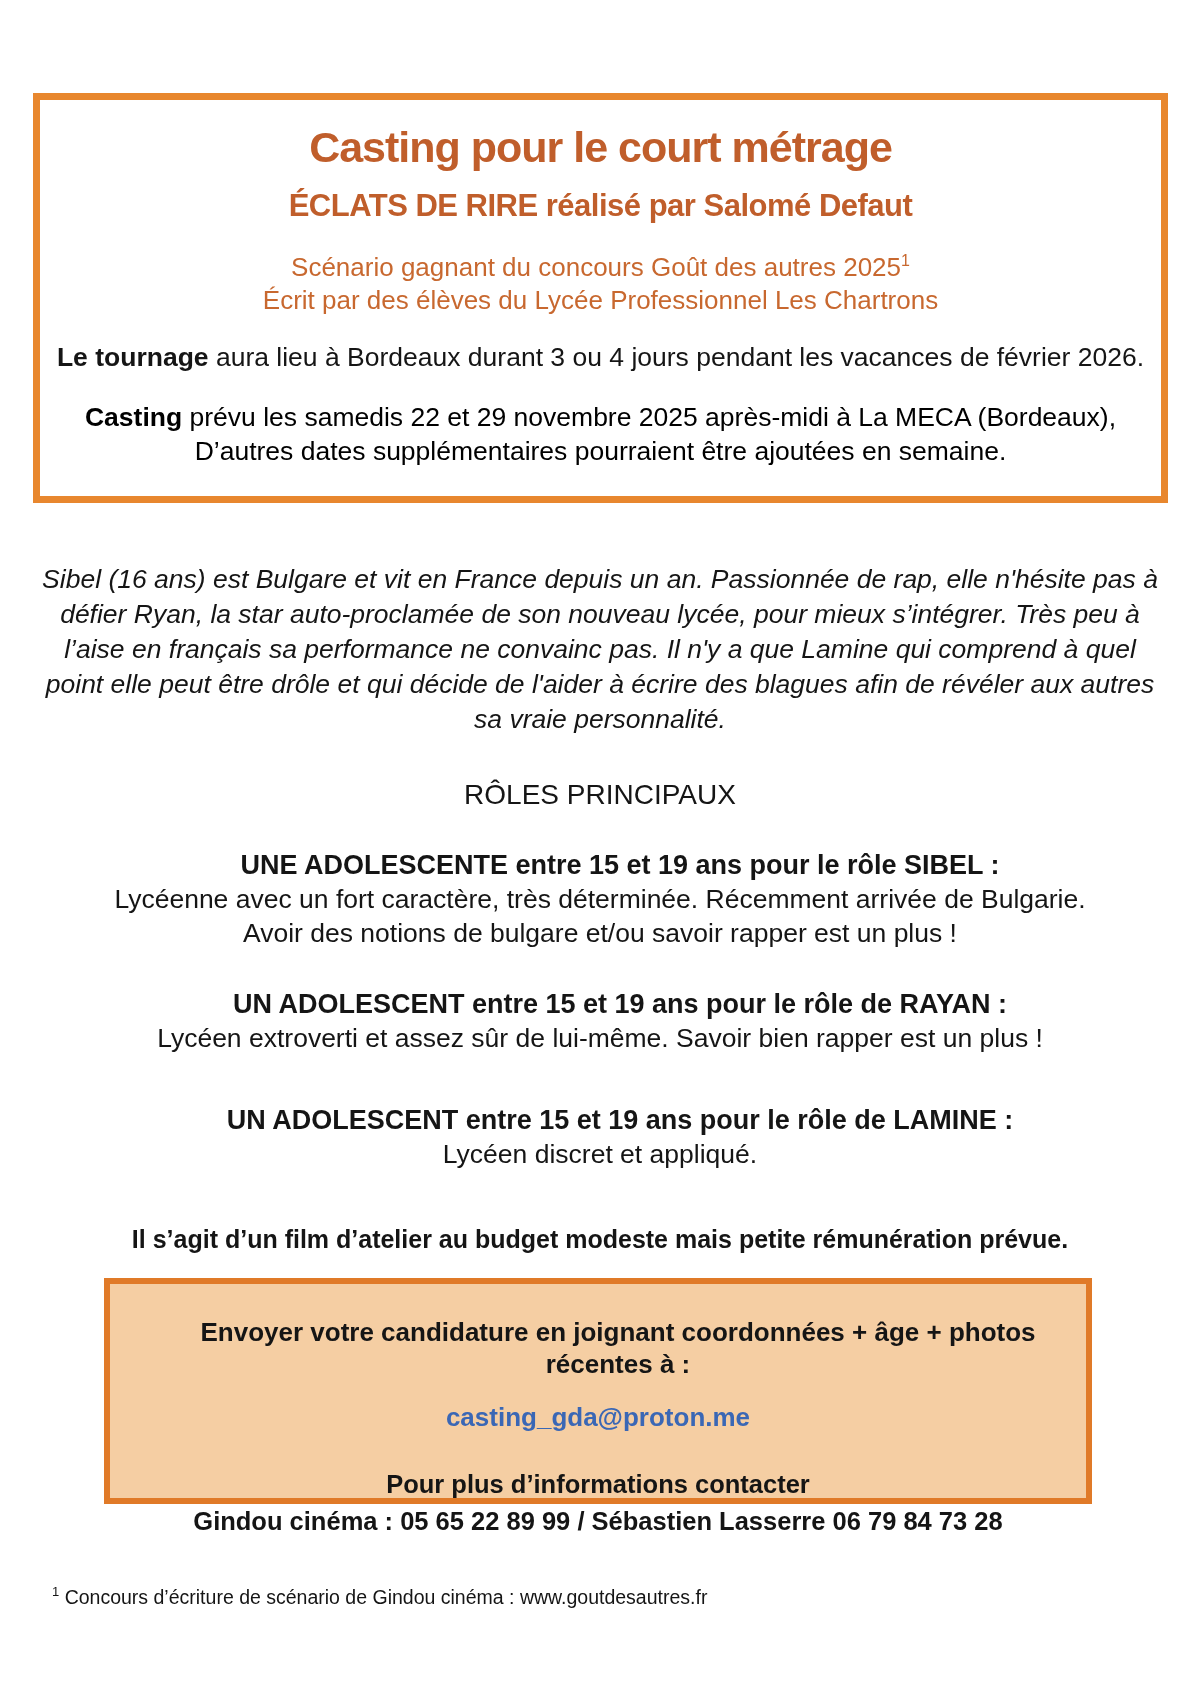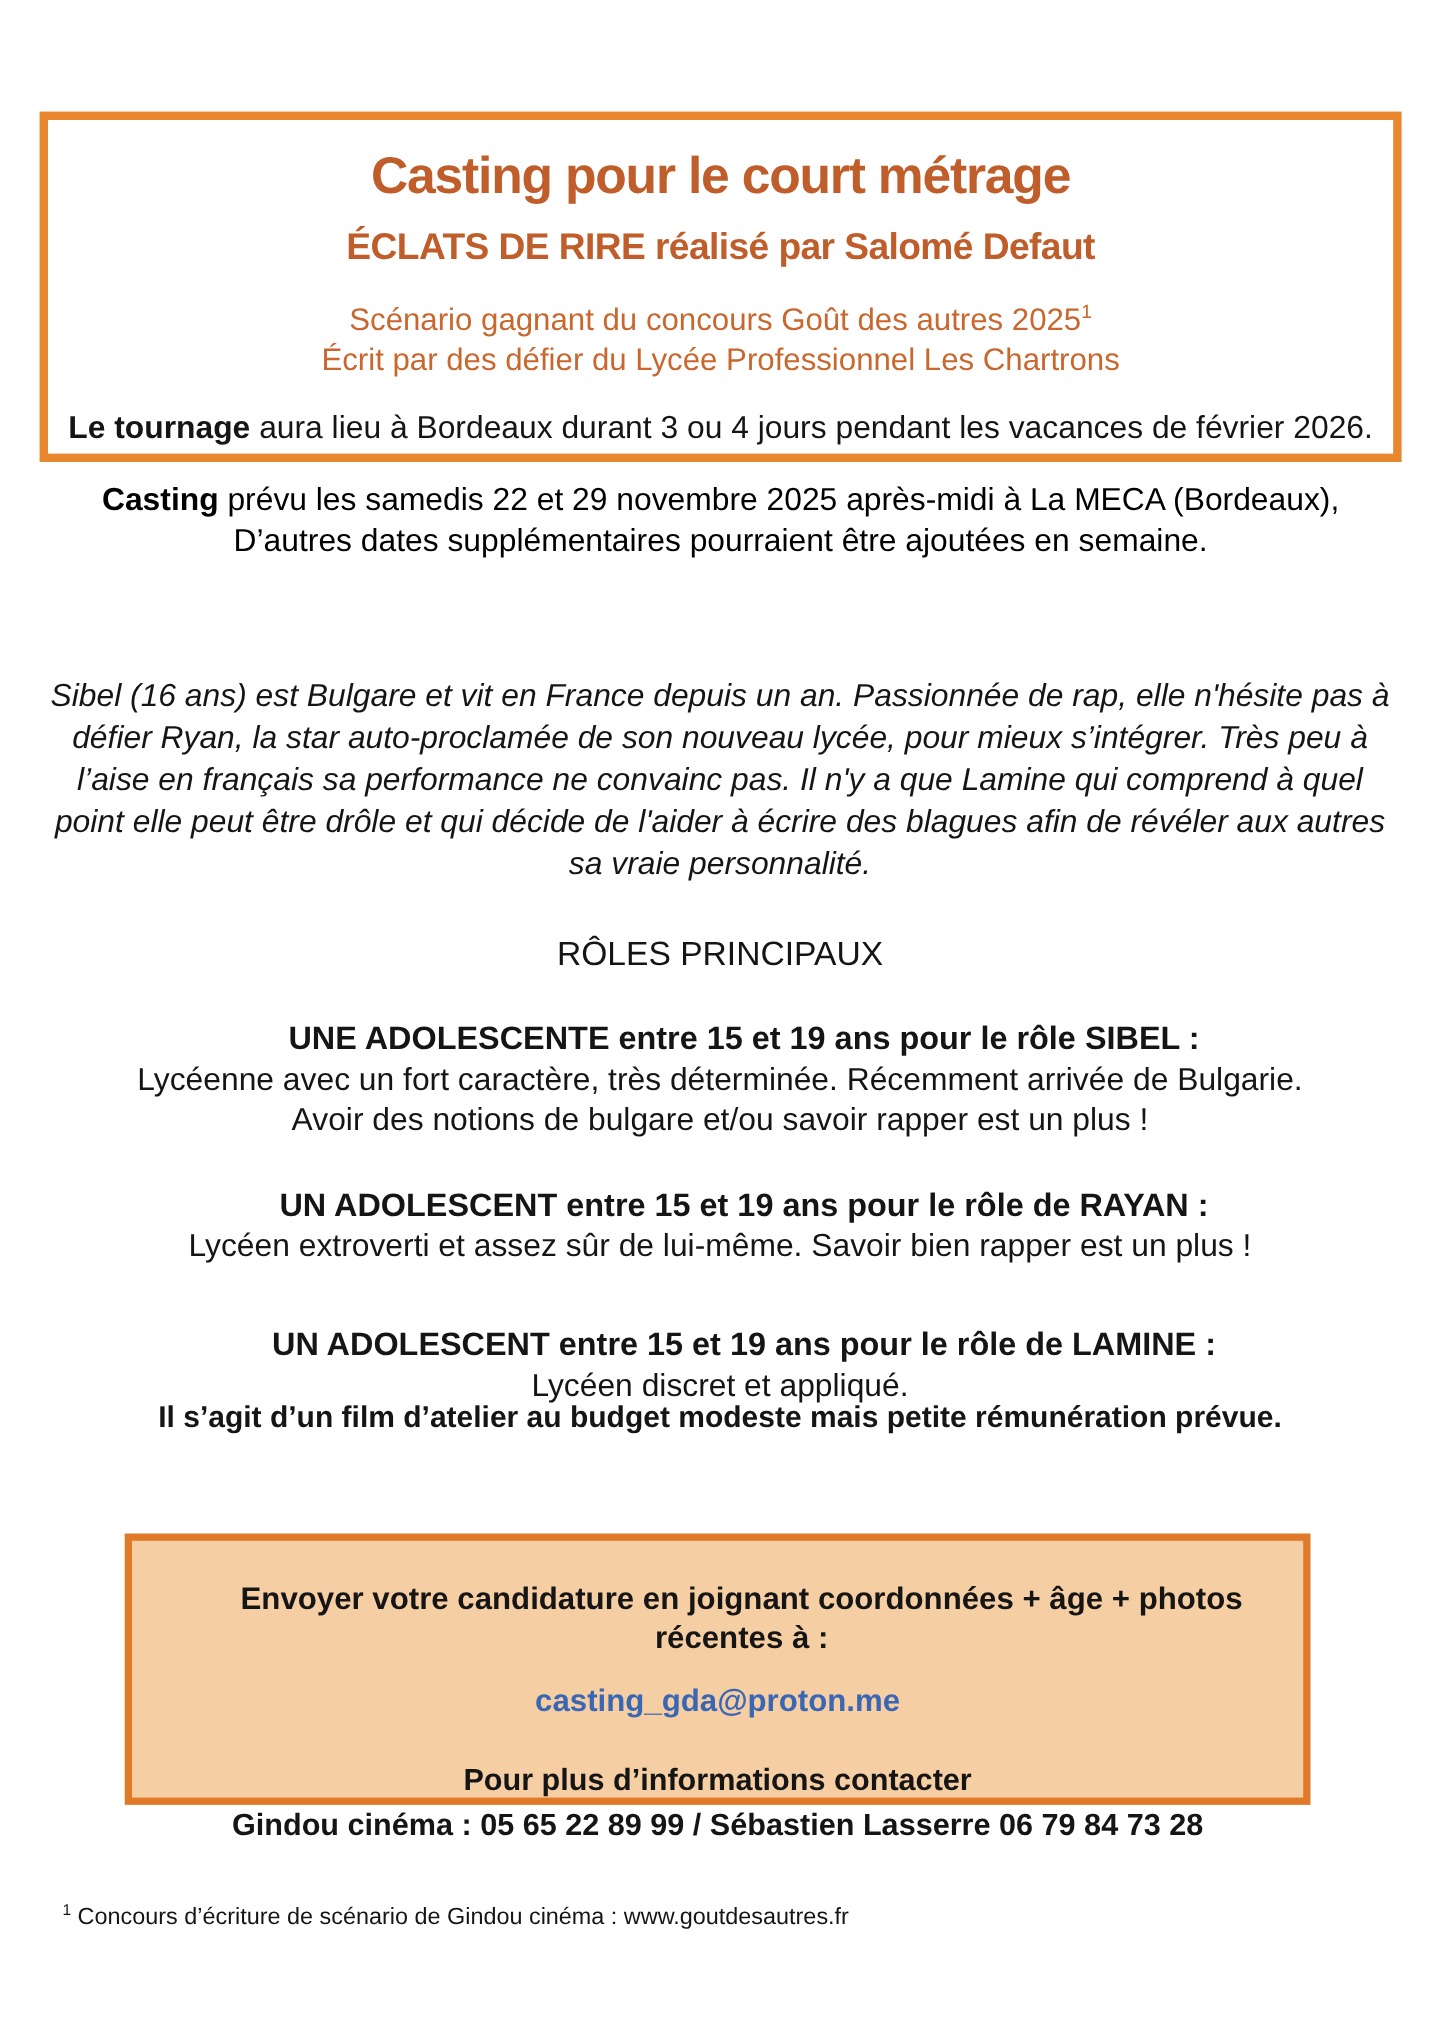--- a/index.html
+++ b/index.html
@@ -11,21 +11,21 @@
     color: #151515;
     position: relative;
     overflow: hidden;
   }
   .page { position: absolute; inset: 0; }
 
   
   .header-box {
     position: absolute;
     left: 33px; top: 93px;
-    width: 1135px; height: 292px;
+    width: 1135px; height: 410px;
     box-sizing: border-box;
     border: 7px solid #E8872E;
     background: #ffffff;
     text-align: center;
   }
   .main-title {
     margin-top: 22px;
     font-size: 43px;
     line-height: 50px;
     font-weight: bold;
@@ -99,21 +99,21 @@
     padding-left: 40px;
   }
   .role-line {
     font-size: 26.5px;
     line-height: 34px;
   }
 
   
   .budget-note {
     position: absolute;
-    left: 0; top: 1166px;
+    left: 0; top: 1224px;
     width: 1200px;
     text-align: center;
     font-size: 25px;
     line-height: 31px;
     font-weight: bold;
   }
 
   
   .contact-box {
     position: absolute;
@@ -168,21 +168,21 @@
 </head>
 <body>
 
 <div class="page">
 
   <div class="header-box">
     <div class="main-title">Casting pour le court métrage</div>
     <div class="sub-title">ÉCLATS DE RIRE réalisé par Salomé Defaut</div>
     <div class="contest-lines">
       <div><span>Scénario gagnant du concours Goût des autres 2025</span><sup>1</sup></div>
-      <div>Écrit par des défier du Lycée Professionnel Les Chartrons</div>
+      <div>Écrit par des élèves du Lycée Professionnel Les Chartrons</div>
     </div>
     <div class="shoot-line">
       <span class="b">Le tournage</span><span> aura lieu à Bordeaux durant 3 ou 4 jours pendant les vacances de février 2026.</span>
     </div>
     <div class="casting-line">
       <div><span class="b">Casting</span><span> prévu les samedis 22 et 29 novembre 2025 après-midi à La MECA (Bordeaux),</span></div>
       <div>D’autres dates supplémentaires pourraient être ajoutées en semaine.</div>
     </div>
   </div>
 

